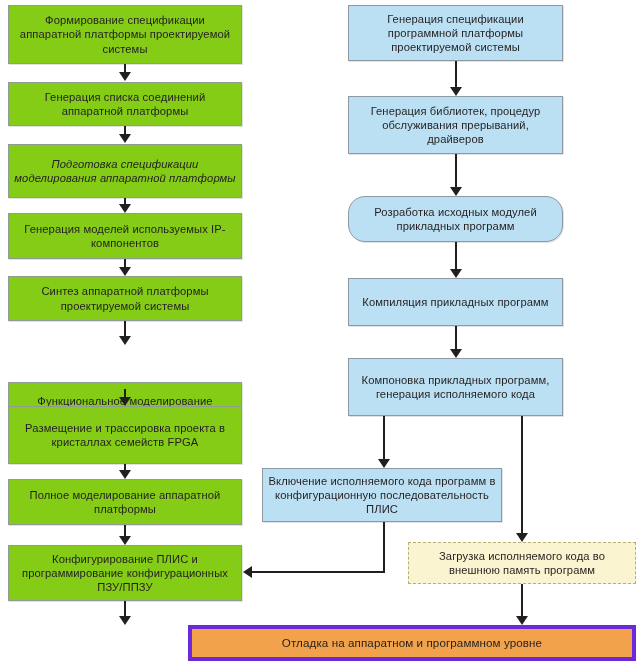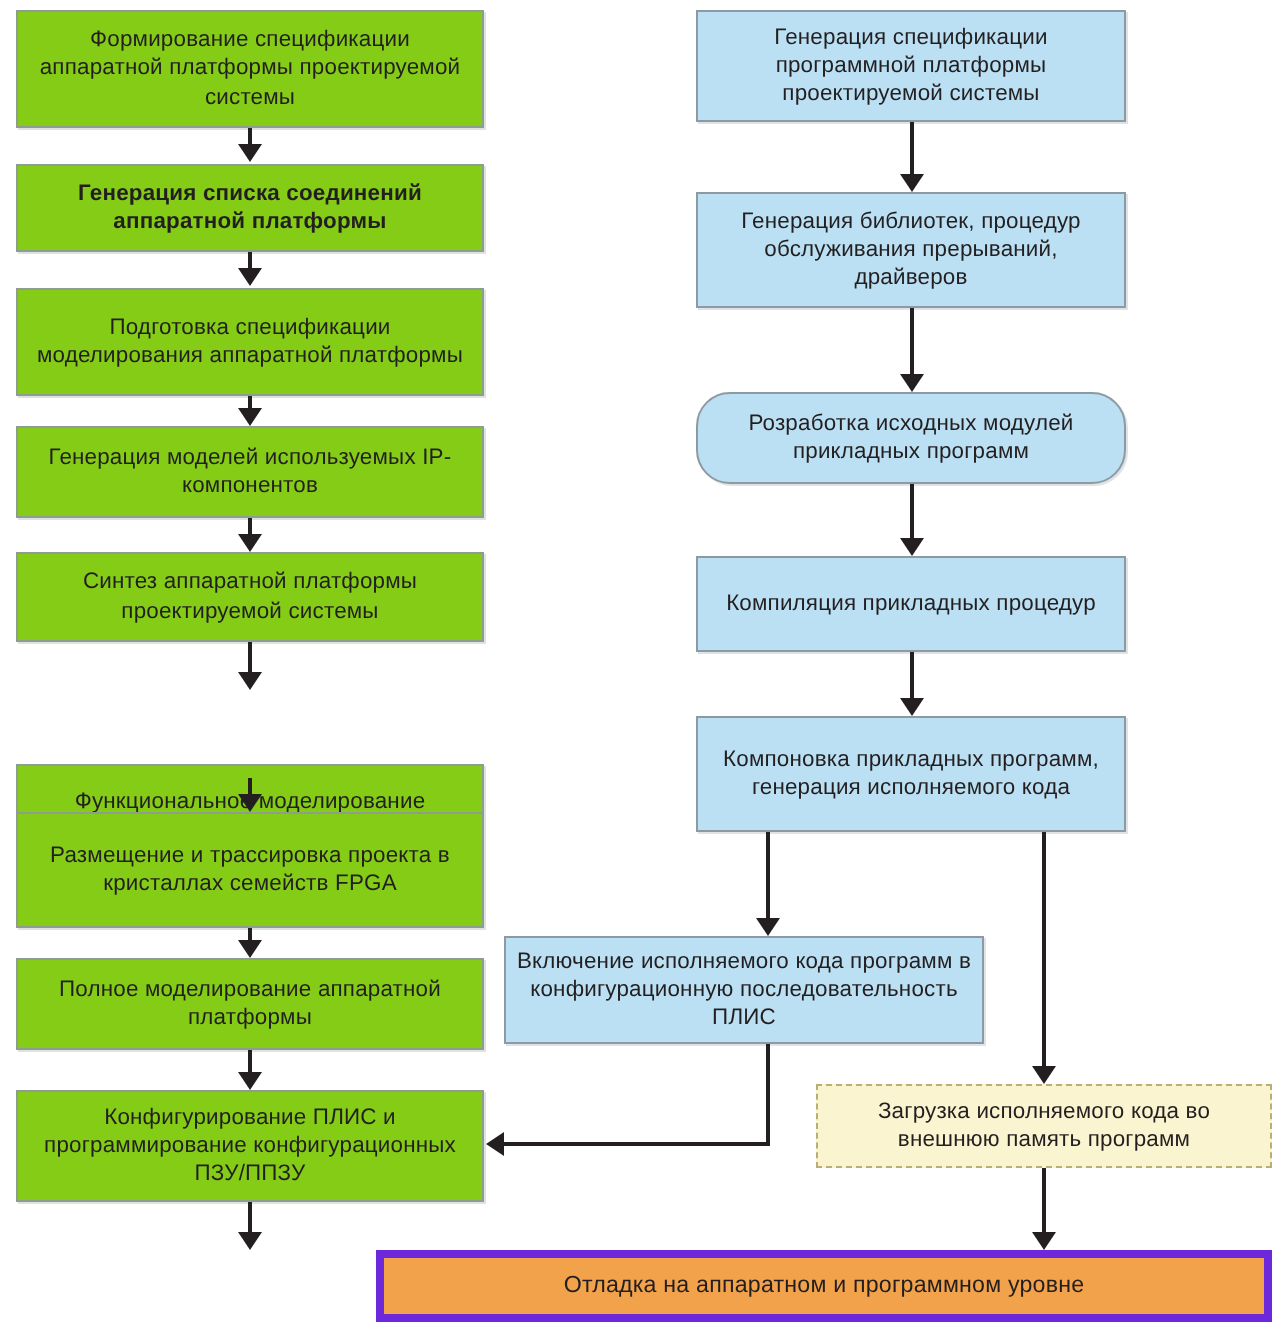--- a/index.html
+++ b/index.html
@@ -77,24 +77,24 @@
   }
 </style>
 </head>
 <body>
 
 <div id="canvas">
 
   <div class="node hw" style="left:8px;  top:5px;   width:234px; height:59px;">
       <span>Формирование спецификации аппаратной платформы проектируемой системы</span>
     </div>
-  <div class="node hw" style="left:8px;  top:82px;  width:234px; height:44px;font-weight:bold;">
+  <div class="node hw" style="left:8px;  top:82px;  width:234px; height:44px;">
       <span>Генерация списка соединений аппаратной платформы</span>
     </div>
-  <div class="node hw" style="left:8px;  top:144px; width:234px; height:54px;">
+  <div class="node hw" style="left:8px;  top:144px; width:234px; height:54px;font-style:italic;">
       <span>Подготовка спецификации моделирования аппаратной платформы</span>
     </div>
   <div class="node hw" style="left:8px;  top:213px; width:234px; height:46px;">
       <span>Генерация моделей используемых IP-компонентов</span>
     </div>
   <div class="node hw" style="left:8px;  top:276px; width:234px; height:45px;">
       <span>Синтез аппаратной платформы проектируемой системы</span>
     </div>
   <div class="node hw" style="left:8px;  top:345px; width:234px; height:52px;margin-top:37px;">
       <span>Функциональное моделирование аппаратной платформы</span>
@@ -112,26 +112,26 @@
   <div class="node sw" style="left:348px; top:5px;   width:215px; height:56px;">
       <span>Генерация спецификации программной платформы проектируемой системы</span>
     </div>
   <div class="node sw" style="left:348px; top:96px;  width:215px; height:58px;">
       <span>Генерация библиотек, процедур обслуживания прерываний, драйверов</span>
     </div>
   <div class="node sw" style="left:348px; top:196px; width:215px; height:46px;border-radius:17px;">
       <span>Розработка исходных модулей прикладных программ</span>
     </div>
   <div class="node sw" style="left:348px; top:278px; width:215px; height:48px;">
-      <span>Компиляция прикладных процедур</span>
+      <span>Компиляция прикладных программ</span>
     </div>
   <div class="node sw" style="left:348px; top:358px; width:215px; height:58px;">
       <span>Компоновка прикладных программ, генерация исполняемого кода</span>
     </div>
-  <div class="node sw" style="left:252px; top:468px; width:240px; height:54px;">
+  <div class="node sw" style="left:262px; top:468px; width:240px; height:54px;">
       <span>Включение исполняемого кода программ в конфигурационную последовательность ПЛИС</span>
     </div>
 
   <div class="node mem" style="left:408px; top:542px; width:228px; height:42px;">
       <span>Загрузка исполняемого кода во внешнюю память программ</span>
     </div>
 
   <div class="node debug" style="left:188px; top:625px; width:448px; height:36px;">
       <span>Отладка на аппаратном и программном уровне</span>
     </div>

